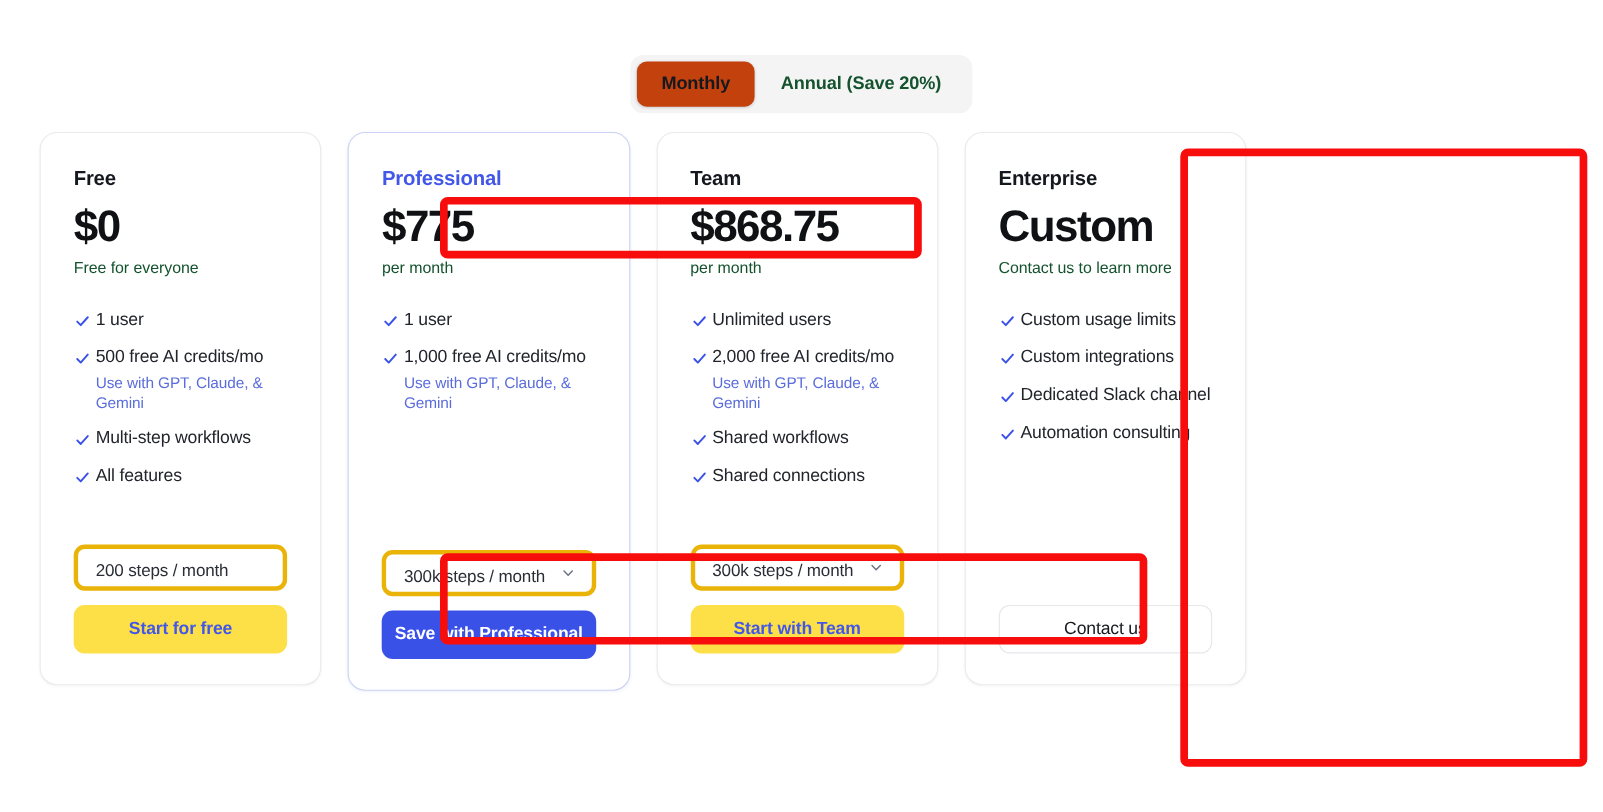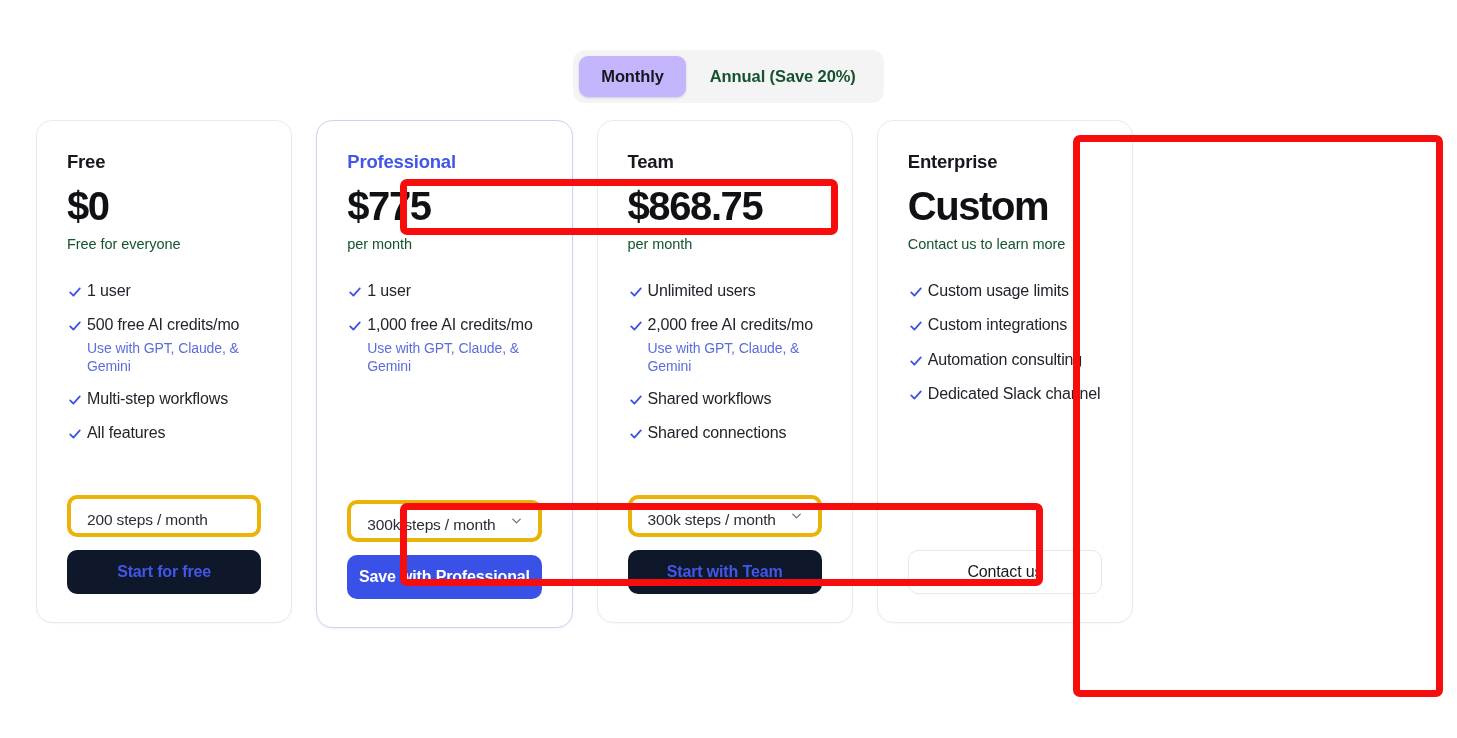--- a/index.html
+++ b/index.html
@@ -36,21 +36,21 @@
     font-weight: 600;
     padding: 11px 22px;
     border-radius: 9px;
     color: #14532d;
     letter-spacing: -0.1px;
     white-space: nowrap;
     cursor: pointer;
     user-select: none;
   }
   .toggle-opt.active {
-    background: #c4b5fd;
+    background: #c2410c;
     color: #15181e;
     box-shadow: 0 1px 3px rgba(16,24,40,.10), 0 1px 2px rgba(16,24,40,.06);
   }
 
   
   .cards {
     display: flex;
     gap: 24px;
     padding: 17px 36px 0 36px;
     align-items: flex-start;
@@ -171,21 +171,21 @@
     display: flex;
     align-items: center;
     justify-content: center;
     font-size: 16px;
     font-weight: 700;
     letter-spacing: -0.15px;
     box-sizing: border-box;
     cursor: pointer;
     user-select: none;
   }
-  .cta.soft   { background: #0f172a; color: #4257e8; text-align: center; }
+  .cta.soft   { background: #fde047; color: #4257e8; text-align: center; }
   .cta.solid  { background: #3a51e8; color: #ffffff; }
   .cta.ghost  { background: #ffffff; color: #15181e; border: 1px solid #e6e7eb; font-weight: 400; }
 
   
   .annot {
     position: absolute;
     border: 7px solid #f80d0d;
     border-radius: 7px;
     pointer-events: none;
     z-index: 50;
@@ -332,27 +332,27 @@
       <li class="feature">
         <svg class="check" viewBox="0 0 20 20" fill="none">
             <path d="M4 10.5l4 4 8-9" stroke="#3a51e8" stroke-width="2.2" stroke-linecap="round" stroke-linejoin="round"></path>
           </svg>
         <div class="feature-txt">Custom integrations</div>
       </li>
       <li class="feature">
         <svg class="check" viewBox="0 0 20 20" fill="none">
             <path d="M4 10.5l4 4 8-9" stroke="#3a51e8" stroke-width="2.2" stroke-linecap="round" stroke-linejoin="round"></path>
           </svg>
+        <div class="feature-txt">Dedicated Slack channel</div>
+      </li>
+      <li class="feature">
+        <svg class="check" viewBox="0 0 20 20" fill="none">
+            <path d="M4 10.5l4 4 8-9" stroke="#3a51e8" stroke-width="2.2" stroke-linecap="round" stroke-linejoin="round"></path>
+          </svg>
         <div class="feature-txt">Automation consulting</div>
-      </li>
-      <li class="feature">
-        <svg class="check" viewBox="0 0 20 20" fill="none">
-            <path d="M4 10.5l4 4 8-9" stroke="#3a51e8" stroke-width="2.2" stroke-linecap="round" stroke-linejoin="round"></path>
-          </svg>
-        <div class="feature-txt">Dedicated Slack channel</div>
       </li>
     </ul>
     <div class="spacer"></div>
     <div class="cta ghost">Contact us</div>
   </div>
 
 </div>
 
 <div class="annot" style="left:400px; top:179px; width:438px; height:56px;"></div>
 <div class="annot" style="left:400px; top:503px; width:643px; height:83px;"></div>

